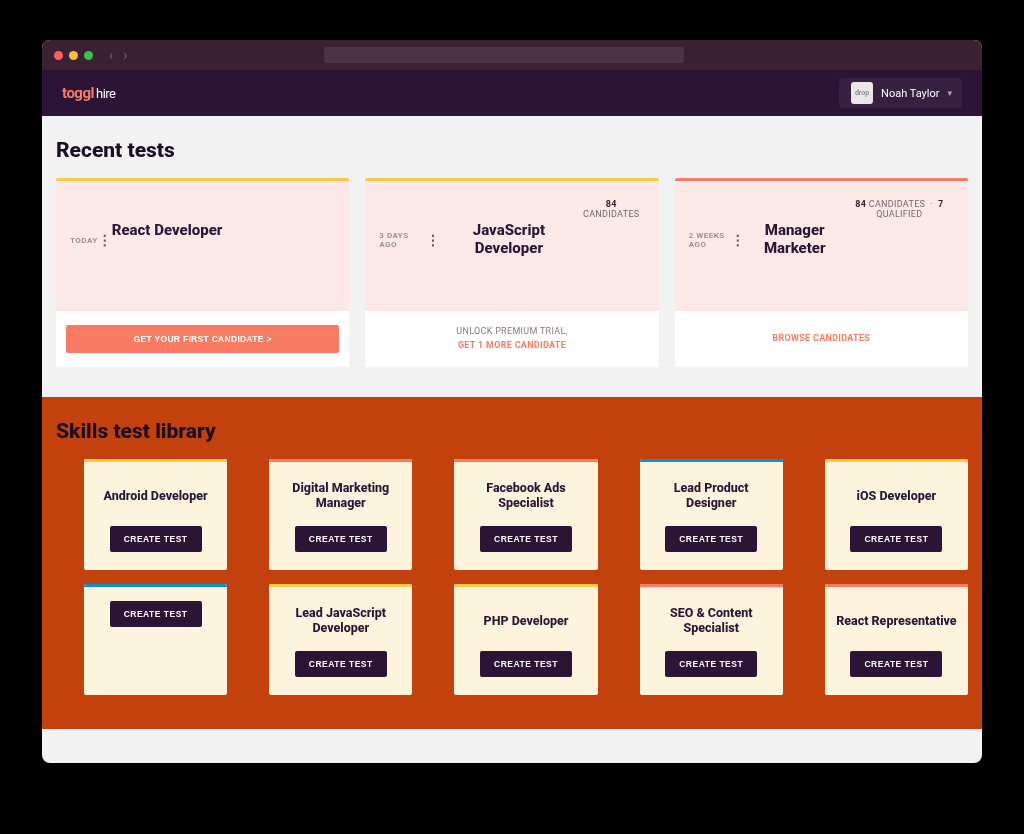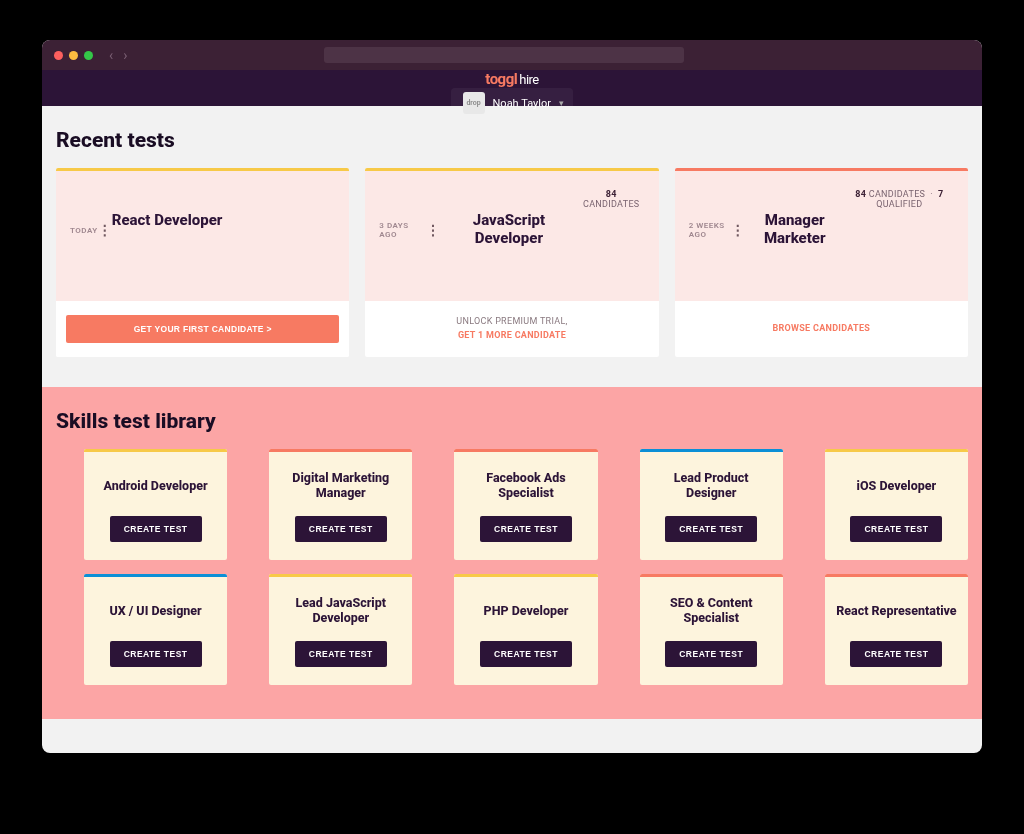--- a/index.html
+++ b/index.html
@@ -39,27 +39,26 @@
     width: 360px;
     height: 16px;
     background: #4d3346;
     border-radius: 3px;
   }
   .chrome-spacer { width: 90px; }
 
   
   .app-header {
     background: #2c1437;
-    height: 36px;
+    height: 46px;
     display: flex;
     align-items: center;
     padding: 0 20px;
     justify-content: space-between;
     color: #fff;
-    flex-direction: column;
   }
   .logo { color: #f77a62; font-weight: 700; font-size: 15px; letter-spacing: -0.5px; }
   .logo .hire { color: #fff; font-weight: 400; margin-left: 2px; font-size: 13px; }
   .user-chip {
     display: flex; align-items: center; gap: 8px;
     background: rgba(255,255,255,0.05);
     padding: 4px 10px 4px 4px;
     border-radius: 4px;
     font-size: 11px;
     cursor: pointer;
@@ -154,21 +153,21 @@
     letter-spacing: 0.3px;
     padding: 9px 14px;
     border-radius: 2px;
     cursor: pointer;
   }
   .unlock-text { color: #8a7a80; letter-spacing: 0.3px; font-size: 9px; }
   .link-coral { color: #f77a62; font-weight: 700; letter-spacing: 0.3px; font-size: 9px; cursor: pointer; }
 
   
   .library-section {
-    background: #fca5a5;
+    background: #c2410c;
     margin: 0 -32px;
     padding: 22px 32px 34px;
   }
   .library-grid {
     display: grid;
     grid-template-columns: repeat(5, 1fr);
     gap: 14px;
   }
   .lib-card {
     background: #fdf4dd;
@@ -310,21 +309,20 @@
     <div class="lib-title">Lead Product Designer</div>
     <button class="btn-purple">CREATE TEST</button>
           </div>
           <div class="lib-card">
     <div class="topbar yellow"></div>
     <div class="lib-title">iOS Developer</div>
     <button class="btn-purple">CREATE TEST</button>
           </div>
           <div class="lib-card">
     <div class="topbar blue"></div>
-    <div class="lib-title">UX / UI Designer</div>
     <button class="btn-purple">CREATE TEST</button>
           </div>
           <div class="lib-card">
     <div class="topbar yellow"></div>
     <div class="lib-title">Lead JavaScript Developer</div>
     <button class="btn-purple">CREATE TEST</button>
           </div>
           <div class="lib-card">
     <div class="topbar yellow"></div>
     <div class="lib-title">PHP Developer</div>

